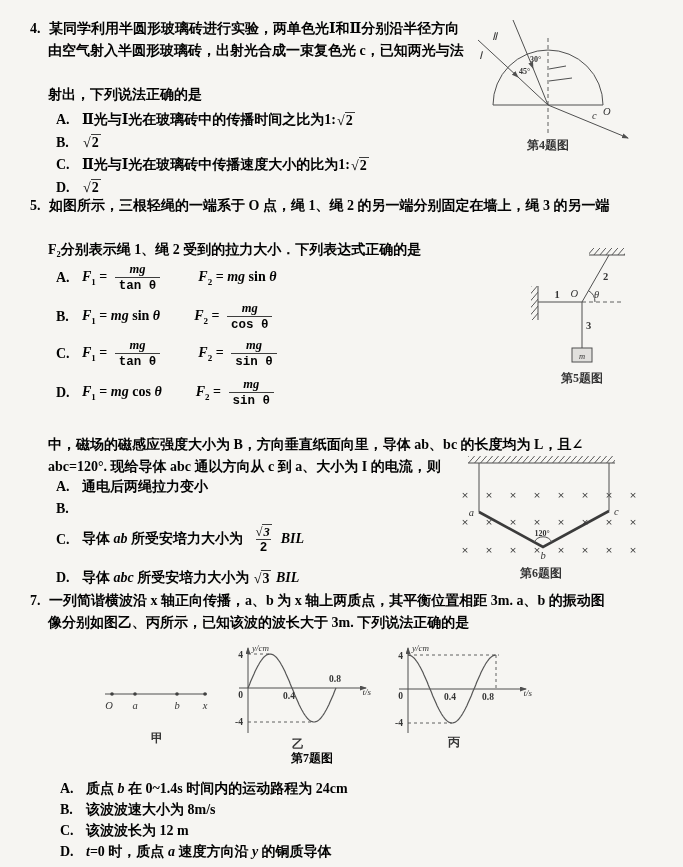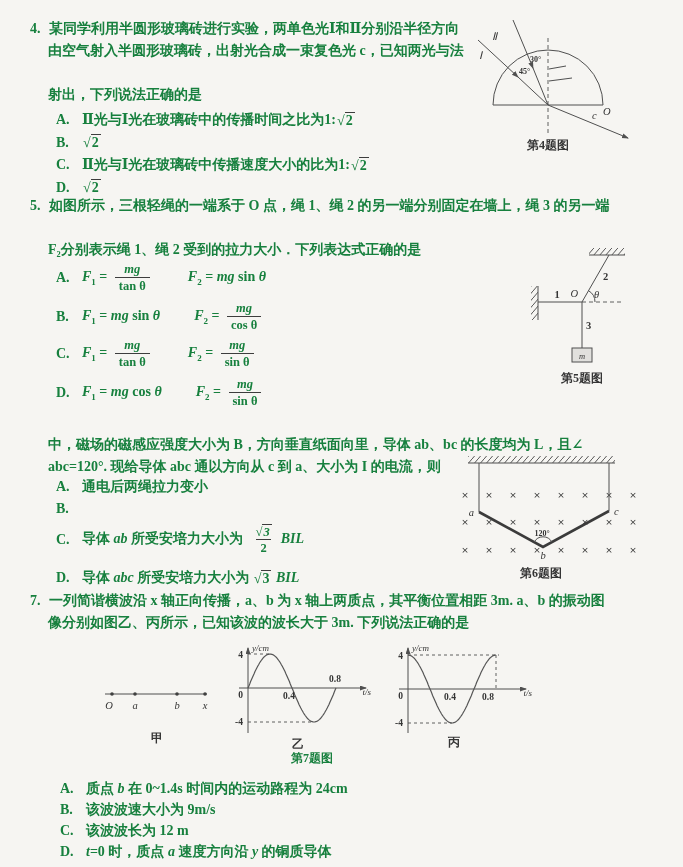--- a/index.html
+++ b/index.html
@@ -1,38 +1,38 @@
 <!DOCTYPE html>
 <html><head>
 <meta charset="utf-8">
 <style>
   html,body{margin:0;padding:0;background:#e9e8e5;}
   .page{
     position:relative; width:683px; height:867px; margin:0 auto;
-    background:#f8f7f4; color:#15803d;
+    background:#f8f7f4; color:#000000;
     font-family:"Liberation Serif","DejaVu Serif",serif;
     font-size:14px; font-weight:600; overflow:hidden;
     filter:blur(0.25px) contrast(0.98);
   }
   .line{position:absolute; white-space:nowrap; line-height:20px;}
   .qn{display:inline-block; min-width:16px; margin-right:3px; font-weight:700;}
   .opt{position:absolute; display:flex; align-items:center; white-space:nowrap; height:24px;}
   .opt.tall{height:44px;}
   .opt .lab{width:26px; flex:none; font-weight:700;}
   .t{font-weight:600;}
   .v{font-style:italic;}
   sub.sb{font-size:9px;}
   .gap{display:inline-block; width:34px;}
   .sq{display:inline-flex; align-items:flex-start; margin:0 1px;}
   .sq .rx{transform:translateY(0.5px);}
   .sq .rad{border-top:1.2px solid #3c3c3c; padding:0 2px 0 1px; line-height:1.15;}
   .fr{display:inline-flex; flex-direction:column; align-items:center; vertical-align:middle;
       margin:0 4px; font-size:12.5px; line-height:1.2;}
   .fr .num{padding:0 4px; font-style:italic;}
-  .fr .den{border-top:1.2px solid #3c3c3c; padding:1px 4px 0;}
+  .fr .den{border-top:1.2px solid #3c3c3c; padding:1px 4px 0;font-family:Liberation Mono, monospace;}
   .fig{position:absolute;}
   .fig line, .fig path{stroke:#4f4f4f; stroke-width:1; fill:none;}
   .fig .dash{stroke-dasharray:4 3; stroke-width:0.9;}
   .fig .dash2{stroke-dasharray:3 3; stroke-width:0.9;}
   .fig .cond{stroke-width:2.6; stroke:#3a3a3a;}
   .fig .curve{stroke-width:1.2; stroke:#555;}
   .fig text{stroke:none; fill:#333;}
   .sl{font:italic 10.5px "Liberation Serif",serif;}
   .su{font:600 10.5px "Liberation Serif",serif;}
   .sa{font:600 8px "Liberation Serif",serif;}
@@ -292,21 +292,21 @@
   </svg>
 
   <div class="figcap" style="left:262px;top:750px;width:100px">第7题图</div>
 
   <div class="opt" style="left:60px;top:777px">
     <span class="lab">A.</span>
     <span class="body"><span class="t">质点 </span><span class="v">b</span><span class="t"> 在 0~1.4s 时间内的运动路程为 24cm</span></span>
   </div>
   <div class="opt" style="left:60px;top:798px">
     <span class="lab">B.</span>
-    <span class="body"><span class="t">该波波速大小为 9m/s</span></span>
+    <span class="body"><span class="t">该波波速大小为 8m/s</span></span>
   </div>
   <div class="opt" style="left:60px;top:819px">
     <span class="lab">C.</span>
     <span class="body"><span class="t">该波波长为 12 m</span></span>
   </div>
   <div class="opt" style="left:60px;top:840px">
     <span class="lab">D.</span>
     <span class="body"><span class="v">t</span><span class="t">=0 时，质点 </span><span class="v">a</span><span class="t"> 速度方向沿 </span><span class="v">y</span><span class="t"> 的铜质导体</span></span>
   </div>
 

